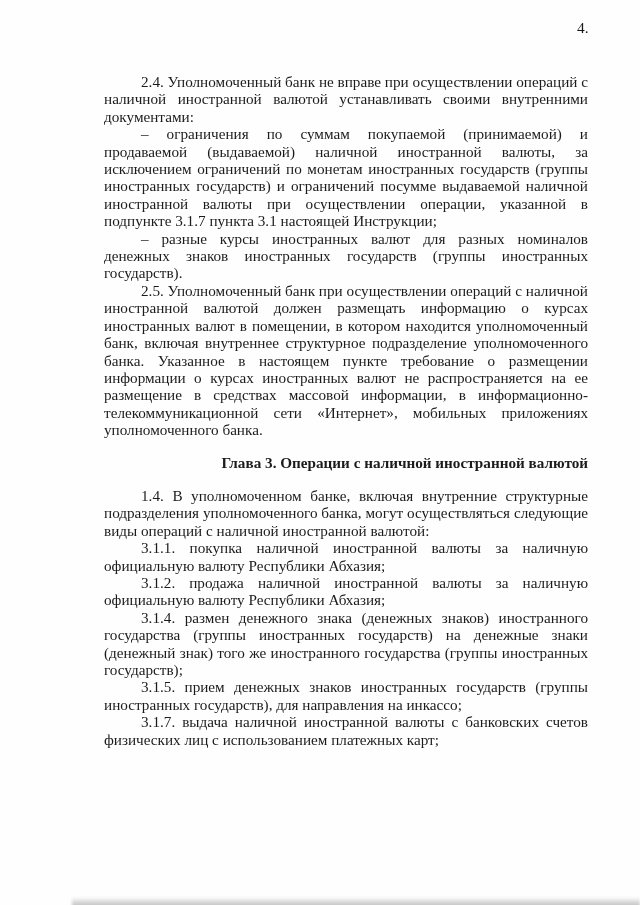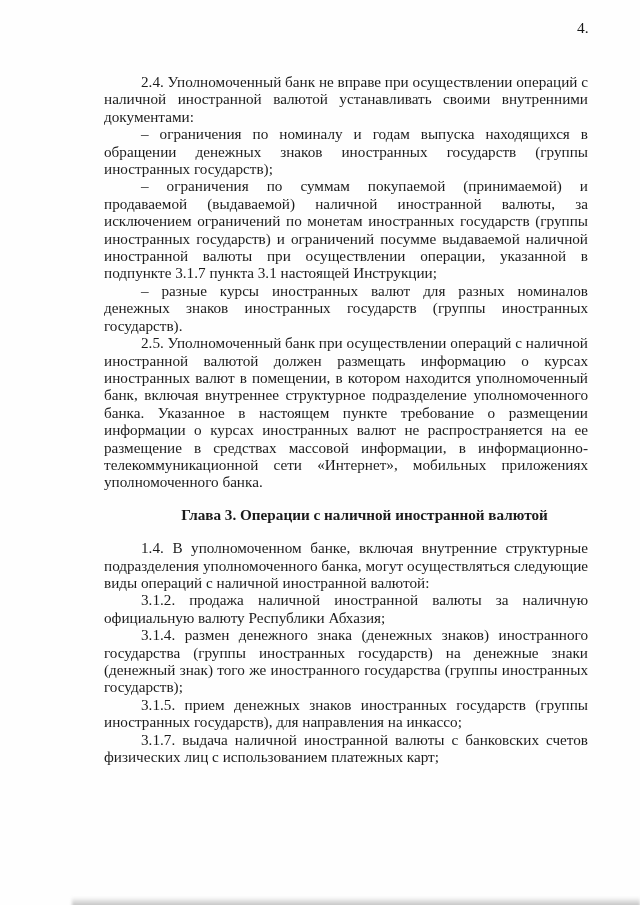--- a/index.html
+++ b/index.html
@@ -32,21 +32,21 @@
     line-height: 17.4px;
     text-align: justify;
     margin-top: 24px;
   }
   .text-block p {
     margin: 0;
     text-indent: 37px;
   }
   .text-block p.heading {
     font-weight: bold;
-    text-align: center;
+    text-align: right;
     margin: 15px 0 16px 0;
   }
   
   .scan-shadow {
     position: absolute;
     bottom: -2px;
     left: 72px;
     right: 0;
     height: 10px;
     background: linear-gradient(to bottom, rgba(130,130,130,0) 0%, rgba(115,115,115,0.5) 100%);
@@ -55,26 +55,26 @@
   }
 </style>
 </head>
 <body>
 
 <div class="page">
   <div class="page-number">4.</div>
 
   <div class="text-block">
     <p>2.4. Уполномоченный банк не вправе при осуществлении операций с наличной иностранной валютой устанавливать своими внутренними документами:</p>
-    <p>– ограничения по номиналу и годам выпуска находящихся в обращении денежных знаков иностранных государств (группы иностранных государств);</p>
     <p>– ограничения по суммам покупаемой (принимаемой) и продаваемой (выдаваемой) наличной иностранной валюты, за исключением ограничений по монетам иностранных государств (группы иностранных государств) и ограничений посумме выдаваемой наличной иностранной валюты при осуществлении операции, указанной в подпункте 3.1.7 пункта 3.1 настоящей Инструкции;</p>
     <p>– разные курсы иностранных валют для разных номиналов денежных знаков иностранных государств (группы иностранных государств).</p>
     <p>2.5. Уполномоченный банк при осуществлении операций с наличной иностранной валютой должен размещать информацию о курсах иностранных валют в помещении, в котором находится уполномоченный банк, включая внутреннее структурное подразделение уполномоченного банка. Указанное в настоящем пункте требование о размещении информации о курсах иностранных валют не распространяется на ее размещение в средствах массовой информации, в информационно-телекоммуникационной сети «Интернет», мобильных приложениях уполномоченного банка.</p>
     <p class="heading">Глава 3. Операции с наличной иностранной валютой</p>
     <p>1.4. В уполномоченном банке, включая внутренние структурные подразделения уполномоченного банка, могут осуществляться следующие виды операций с наличной иностранной валютой:</p>
+    <p>3.1.1. покупка наличной иностранной валюты за наличную официальную валюту Республики Абхазия;</p>
     <p>3.1.2. продажа наличной иностранной валюты за наличную официальную валюту Республики Абхазия;</p>
     <p>3.1.4. размен денежного знака (денежных знаков) иностранного государства (группы иностранных государств) на денежные знаки (денежный знак) того же иностранного государства (группы иностранных государств);</p>
     <p>3.1.5. прием денежных знаков иностранных государств (группы иностранных государств), для направления на инкассо;</p>
     <p>3.1.7. выдача наличной иностранной валюты с банковских счетов физических лиц с использованием платежных карт;</p>
   </div>
 
   <div class="scan-shadow"></div>
 </div>
 
 </body></html>

